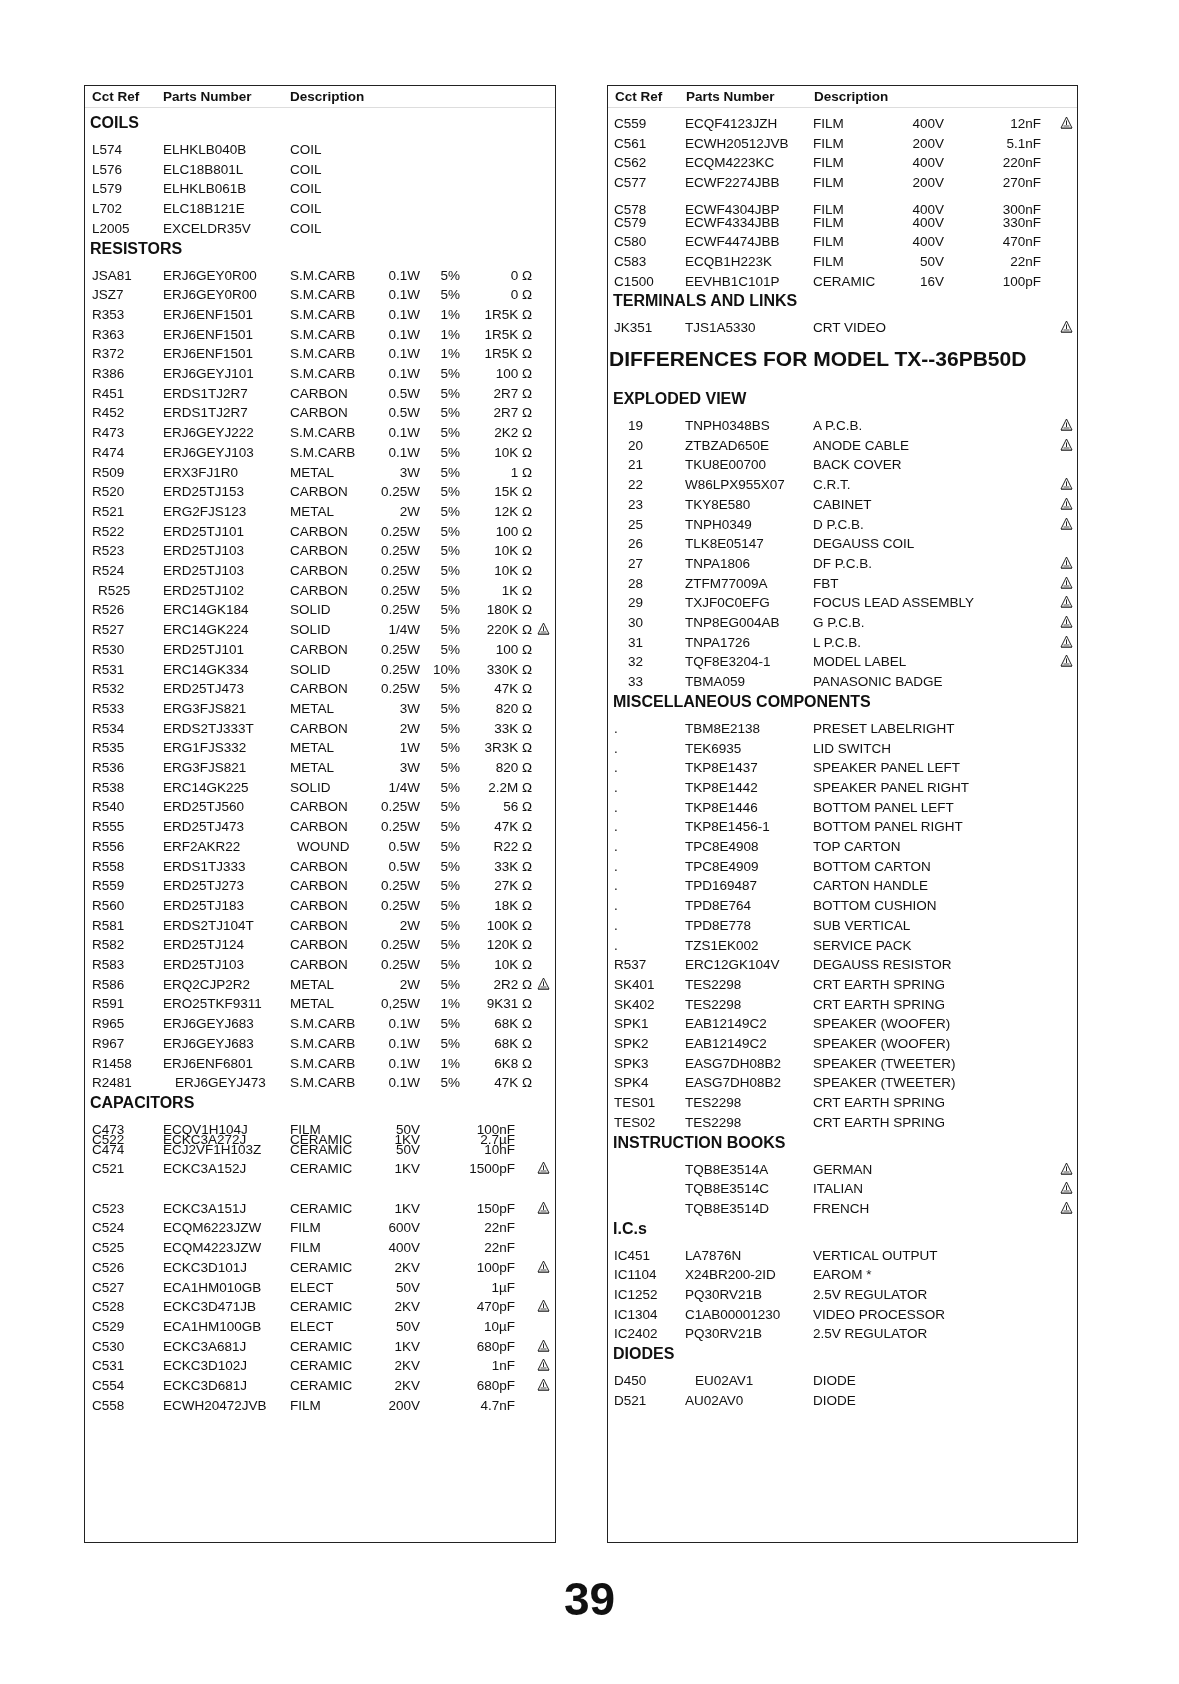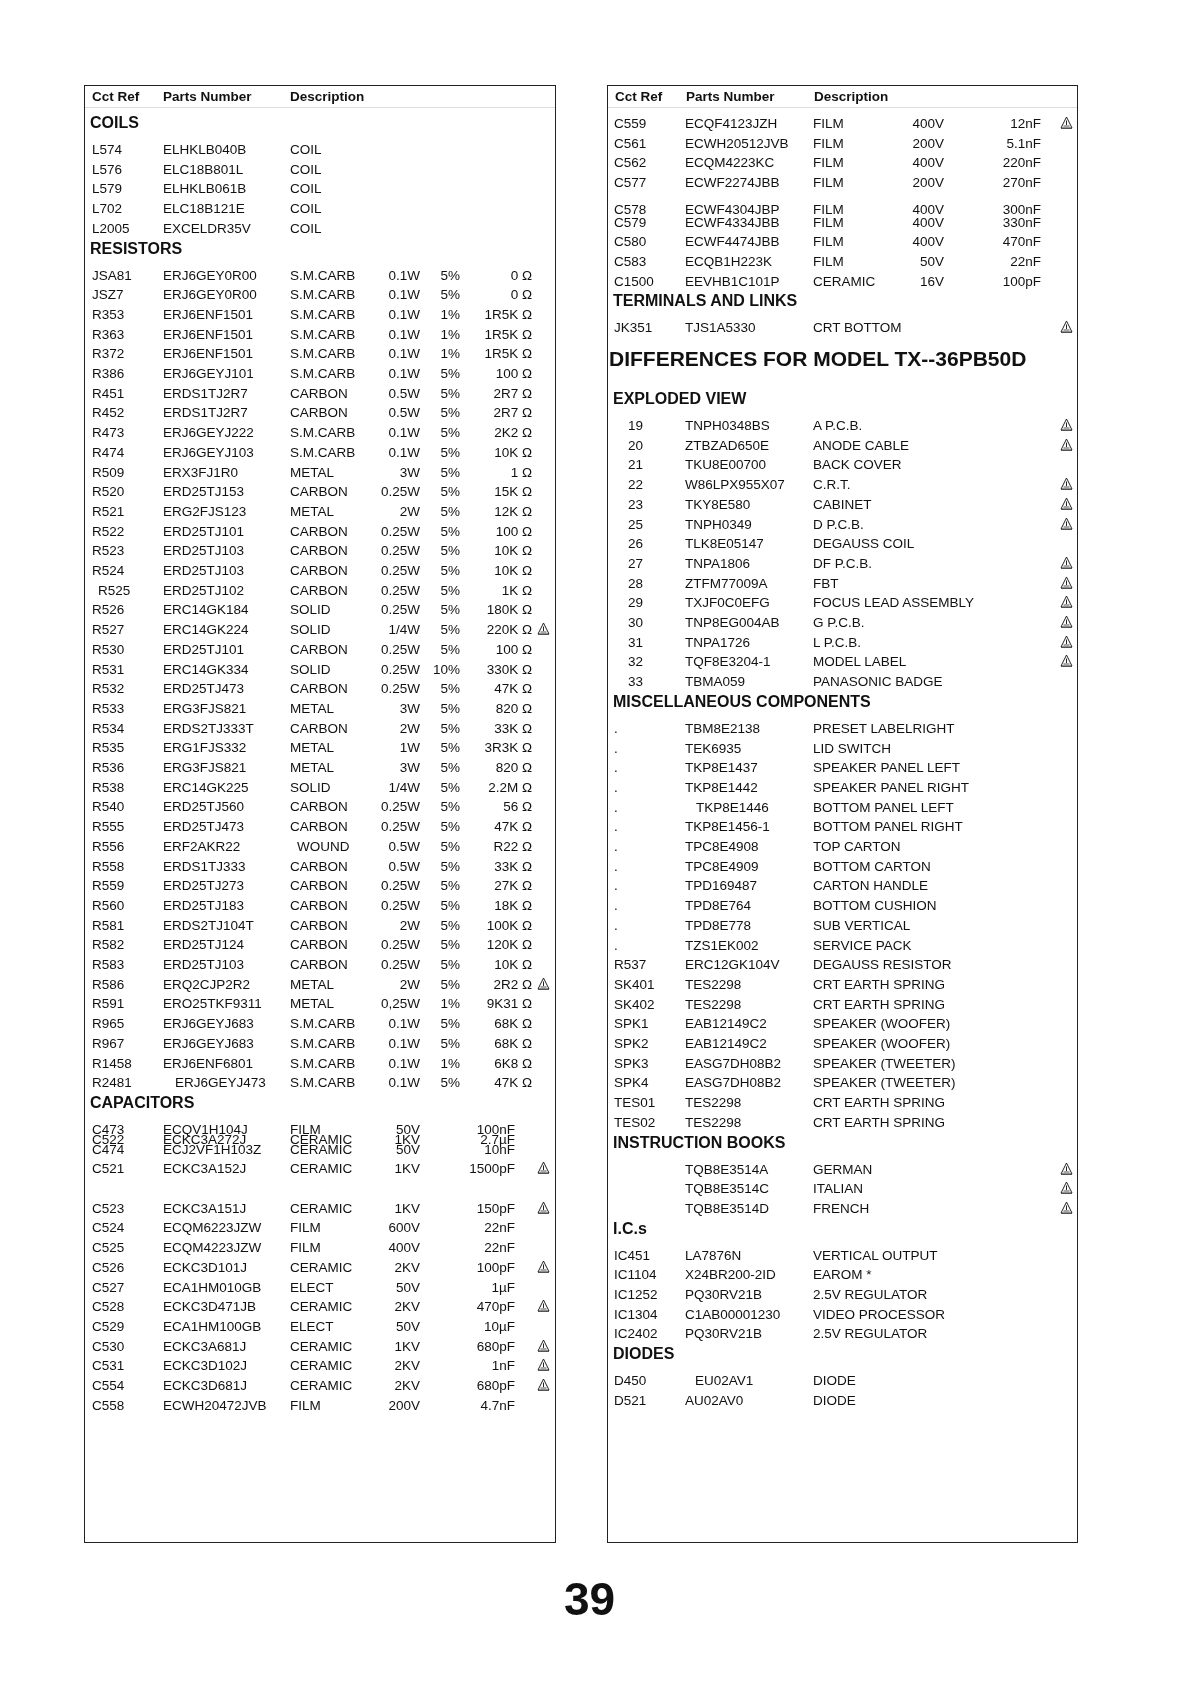--- a/index.html
+++ b/index.html
@@ -647,21 +647,21 @@
         <span style="left:6px">C1500</span>
         <span style="left:77px">EEVHB1C101P</span>
         <span style="left:205px">CERAMIC</span>
         <span class="r" style="right:133px;text-align:right">16V</span>
         <span class="r" style="right:36px;text-align:right">100pF</span>
       </div>
       <div class="sect" style="left:5px;top:206.29999999999998px">TERMINALS AND LINKS</div>
       <div class="row" style="top:232.29999999999998px">
         <span style="left:6px">JK351</span>
         <span style="left:77px">TJS1A5330</span>
-        <span style="left:205px">CRT BOTTOM</span>
+        <span style="left:205px">CRT VIDEO</span>
         <span class="warn" style="left:452px">
           <svg width="13" height="13" viewBox="0 0 13 13">
             <path d="M6.5 1 L12 12 L1 12 Z" fill="none" stroke="#222" stroke-width="1"></path>
             <line x1="6.5" y1="4.5" x2="6.5" y2="9" stroke="#222" stroke-width="1"></line>
             <line x1="3.5" y1="10" x2="9.5" y2="10" stroke="#222" stroke-width="0.8"></line>
             <line x1="1" y1="12.8" x2="12" y2="12.8" stroke="#222" stroke-width="0.8"></line>
           </svg>
         </span>
       </div>
       <div class="big" style="left:1px;top:261px">DIFFERENCES FOR MODEL  TX--36PB50D</div>
@@ -840,21 +840,21 @@
         <span style="left:77px">TKP8E1437</span>
         <span style="left:205px">SPEAKER PANEL LEFT</span>
       </div>
       <div class="row" style="top:691.9000000000002px">
         <span style="left:6px">.</span>
         <span style="left:77px">TKP8E1442</span>
         <span style="left:205px">SPEAKER PANEL RIGHT</span>
       </div>
       <div class="row" style="top:711.6000000000003px">
         <span style="left:6px">.</span>
-        <span style="left:88px">TKP8E1446</span>
+        <span style="left:77px">TKP8E1446</span>
         <span style="left:205px">BOTTOM PANEL LEFT</span>
       </div>
       <div class="row" style="top:731.3000000000003px">
         <span style="left:6px">.</span>
         <span style="left:77px">TKP8E1456-1</span>
         <span style="left:205px">BOTTOM PANEL RIGHT</span>
       </div>
       <div class="row" style="top:751.0000000000003px">
         <span style="left:6px">.</span>
         <span style="left:77px">TPC8E4908</span>

